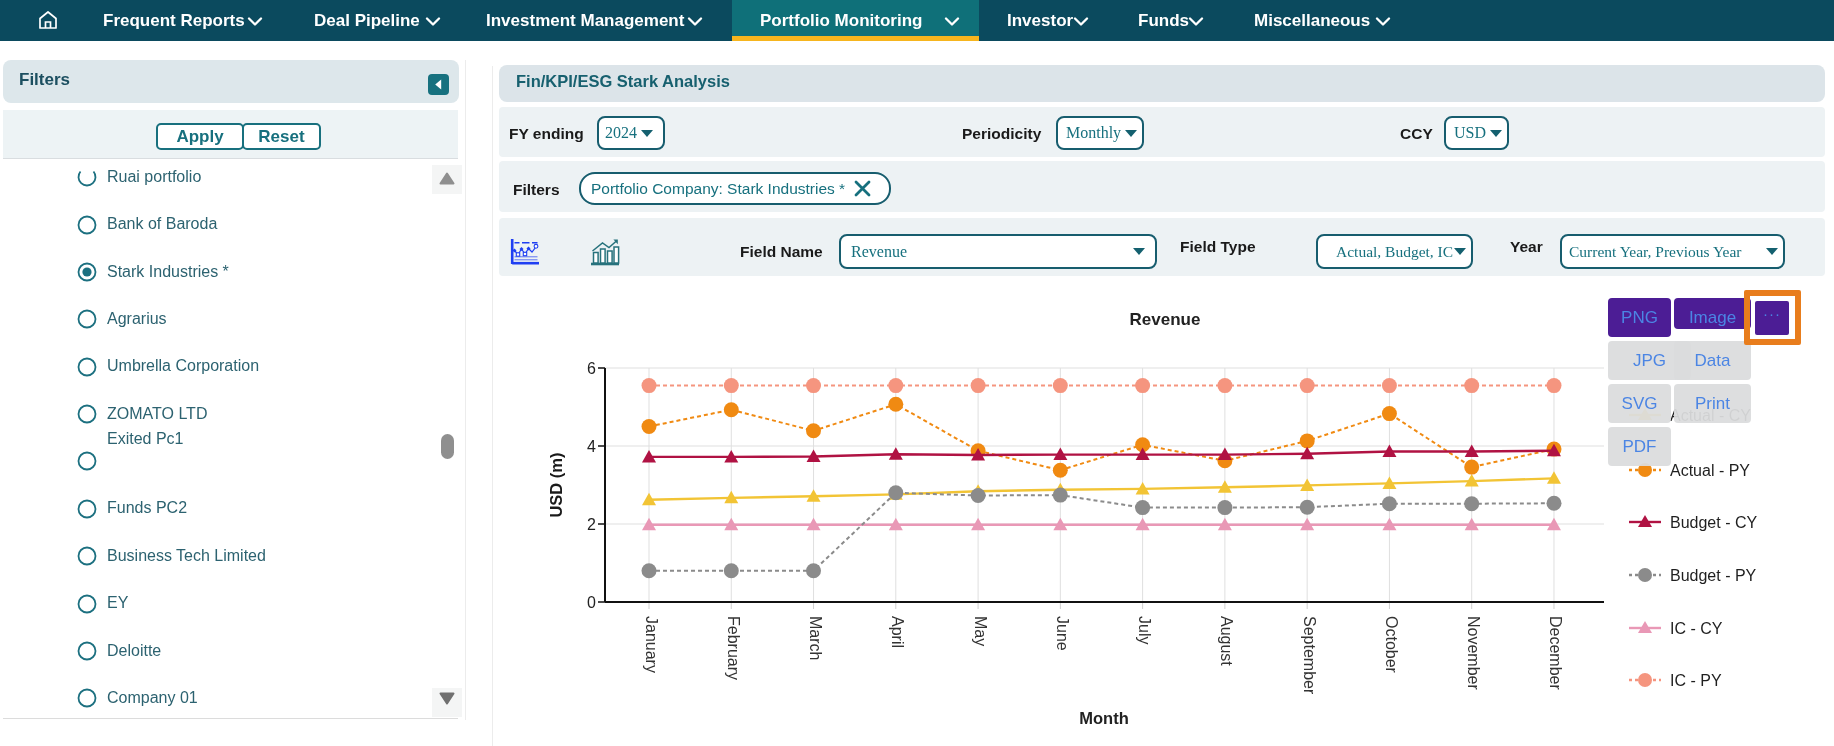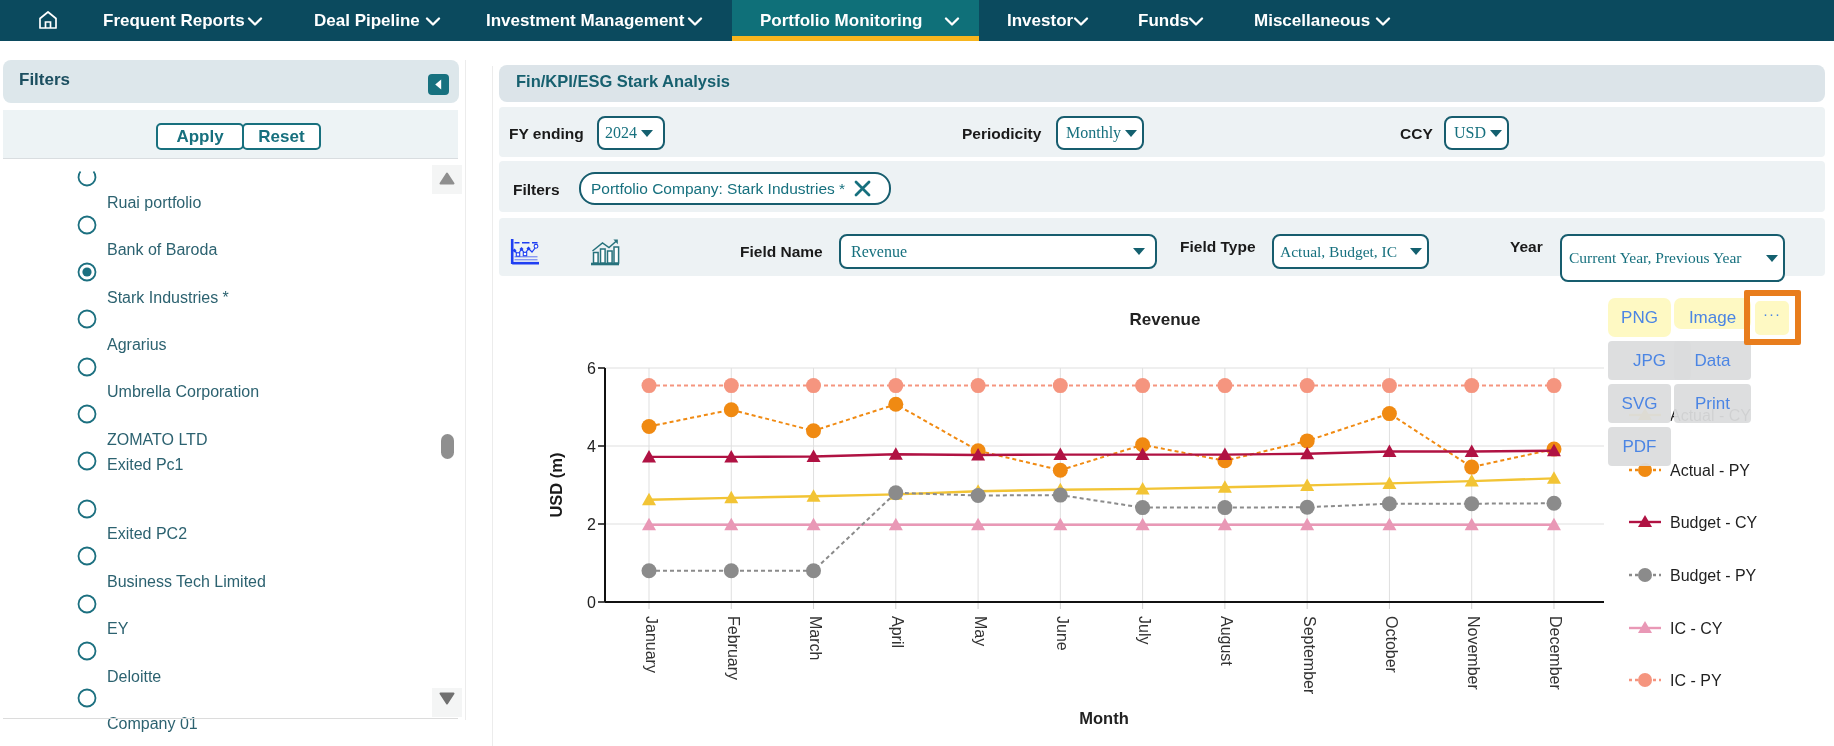--- a/index.html
+++ b/index.html
@@ -17,21 +17,21 @@
 
 .sb-head { position:absolute; left:3px; top:60px; width:456px; height:43px; background:#dde7eb;
   border-radius:8px; }
 .sb-head .t { position:absolute; left:16px; top:10px; font-size:17px; font-weight:700; color:#1c4f60; }
 .collapse-btn { position:absolute; left:428px; top:74px; width:21px; height:21px; background:#17717f;
   border-radius:4px; }
 .sb-band { position:absolute; left:3px; top:110px; width:455px; height:49px; background:#edf3f5;
   border-bottom:1px solid #d9dde0; }
 .sb-btn { position:absolute; top:123px; height:27px; background:#fff; border:2px solid #18707e;
   border-radius:5px; color:#17707e; font-weight:700; font-size:17px; text-align:center; line-height:23px; }
-.sb-item { position:absolute; left:107px; font-size:16px; color:#2c6270;margin-top:26px; }
+.sb-item { position:absolute; left:107px; font-size:16px; color:#2c6270; }
 .sb-radio { position:absolute; left:77px; }
 
 
 .sc-sq { position:absolute; width:30px; height:29px; background:#f4f5f5; }
 .sc-thumb { position:absolute; left:441px; top:434px; width:13px; height:25px; background:#8f8f8f; border-radius:7px; }
 
 
 .m-head { position:absolute; left:499px; top:65px; width:1326px; height:37px; background:#dce4e9; border-radius:8px; }
 .m-head .t { position:absolute; left:17px; top:7px; font-size:16.5px; font-weight:700; color:#17606f; }
 .row { position:absolute; left:499px; width:1326px; background:#edf2f4; border-radius:4px; }
@@ -41,21 +41,21 @@
 .dd span { flex-shrink:0;font-family:Liberation Serif, serif; }
 .dd .tri { width:0; height:0; border-left:6px solid transparent; border-right:6px solid transparent;
   border-top:7px solid #14606f; margin-left:auto; }
 .dd.sm .tri { margin-left:4px; }
 .chip { position:absolute; left:579px; top:172px; width:312px; height:33px; background:#fff;
   border:2px solid #175d6e; border-radius:16px; color:#16707e; font-size:15.5px;
   display:flex; align-items:center; }
 
 
 .mb { position:absolute; border-radius:4px; color:#4b85e4; font-size:17px; text-align:center; }
-.mb-dark { background:#fef9c3;border-radius:7px; }
+.mb-dark { background:#4c1d95; }
 .mb-lite { background:rgba(219,220,221,0.94); }
 .orange-box { position:absolute; left:1744px; top:290px; width:57px; height:55px;
   border:6px solid #e87d1d; border-radius:2px; }
 </style>
 </head>
 <body>
 
 <div class="nav"></div>
 <div class="active-tab"></div>
 <div class="active-underline"></div>
@@ -124,21 +124,21 @@
       <circle cx="10" cy="10" r="8.5" fill="none" stroke="#1c7080" stroke-width="1.8"></circle>
     </svg>
     <div class="sb-item" style="top:404.5px">ZOMATO LTD</div>
     <svg class="sb-radio" style="top:404px" width="20" height="20" viewBox="0 0 20 20">
       <circle cx="10" cy="10" r="8.5" fill="none" stroke="#1c7080" stroke-width="1.8"></circle>
     </svg>
     <div class="sb-item" style="top:430px">Exited Pc1</div>
     <svg class="sb-radio" style="top:451px" width="20" height="20" viewBox="0 0 20 20">
       <circle cx="10" cy="10" r="8.5" fill="none" stroke="#1c7080" stroke-width="1.8"></circle>
     </svg>
-    <div class="sb-item" style="top:499px">Exited PC2</div>
+    <div class="sb-item" style="top:499px">Funds PC2</div>
     <svg class="sb-radio" style="top:498.5px" width="20" height="20" viewBox="0 0 20 20">
       <circle cx="10" cy="10" r="8.5" fill="none" stroke="#1c7080" stroke-width="1.8"></circle>
     </svg>
     <div class="sb-item" style="top:546.5px">Business Tech Limited</div>
     <svg class="sb-radio" style="top:546px" width="20" height="20" viewBox="0 0 20 20">
       <circle cx="10" cy="10" r="8.5" fill="none" stroke="#1c7080" stroke-width="1.8"></circle>
     </svg>
     <div class="sb-item" style="top:594px">EY</div>
     <svg class="sb-radio" style="top:593.5px" width="20" height="20" viewBox="0 0 20 20">
       <circle cx="10" cy="10" r="8.5" fill="none" stroke="#1c7080" stroke-width="1.8"></circle>
@@ -217,26 +217,26 @@
   <rect x="10.5" y="11" width="4.6" height="14" fill="#fff" stroke="#27727c" stroke-width="1.5"></rect>
   <rect x="17.5" y="13" width="4.6" height="12" fill="#fff" stroke="#27727c" stroke-width="1.5"></rect>
   <rect x="24" y="9" width="4.6" height="16" fill="#fff" stroke="#27727c" stroke-width="1.5"></rect>
 </svg>
 <div class="lbl" style="left:740px;top:243px">Field Name</div>
 <div class="dd" style="left:839px;top:234px;width:318px;height:35px;padding:0 10px 0 10px">
     <span>Revenue</span>
     <span class="tri"></span>
   </div>
 <div class="lbl" style="left:1180px;top:238px">Field Type</div>
-<div class="dd" style="left:1272px;top:234px;width:157px;height:35px;padding:0 5px 0 6px;font-size:15.5px">
+<div class="dd" style="left:1316px;top:234px;width:157px;height:35px;padding:0 5px 0 18px;font-size:15.5px">
     <span>Actual, Budget, IC</span>
     <span class="tri"></span>
   </div>
 <div class="lbl" style="left:1510px;top:238px">Year</div>
-<div class="dd" style="left:1560px;top:234px;width:225px;height:48px;padding:0 5px 0 7px;font-size:15.5px">
+<div class="dd" style="left:1560px;top:234px;width:225px;height:35px;padding:0 5px 0 7px;font-size:15.5px">
     <span>Current Year, Previous Year</span>
     <span class="tri"></span>
   </div>
 
 <svg id="chart" class="abs" style="left:497px;top:282px" width="1337" height="464" viewBox="0 0 1337 464">
     <line x1="152" y1="86" x2="152" y2="320" stroke="#dfdfdf" stroke-width="1"></line>
     <line x1="234.26999999999998" y1="86" x2="234.26999999999998" y2="320" stroke="#dfdfdf" stroke-width="1"></line>
     <line x1="316.53999999999996" y1="86" x2="316.53999999999996" y2="320" stroke="#dfdfdf" stroke-width="1"></line>
     <line x1="398.81" y1="86" x2="398.81" y2="320" stroke="#dfdfdf" stroke-width="1"></line>
     <line x1="481.08" y1="86" x2="481.08" y2="320" stroke="#dfdfdf" stroke-width="1"></line>

